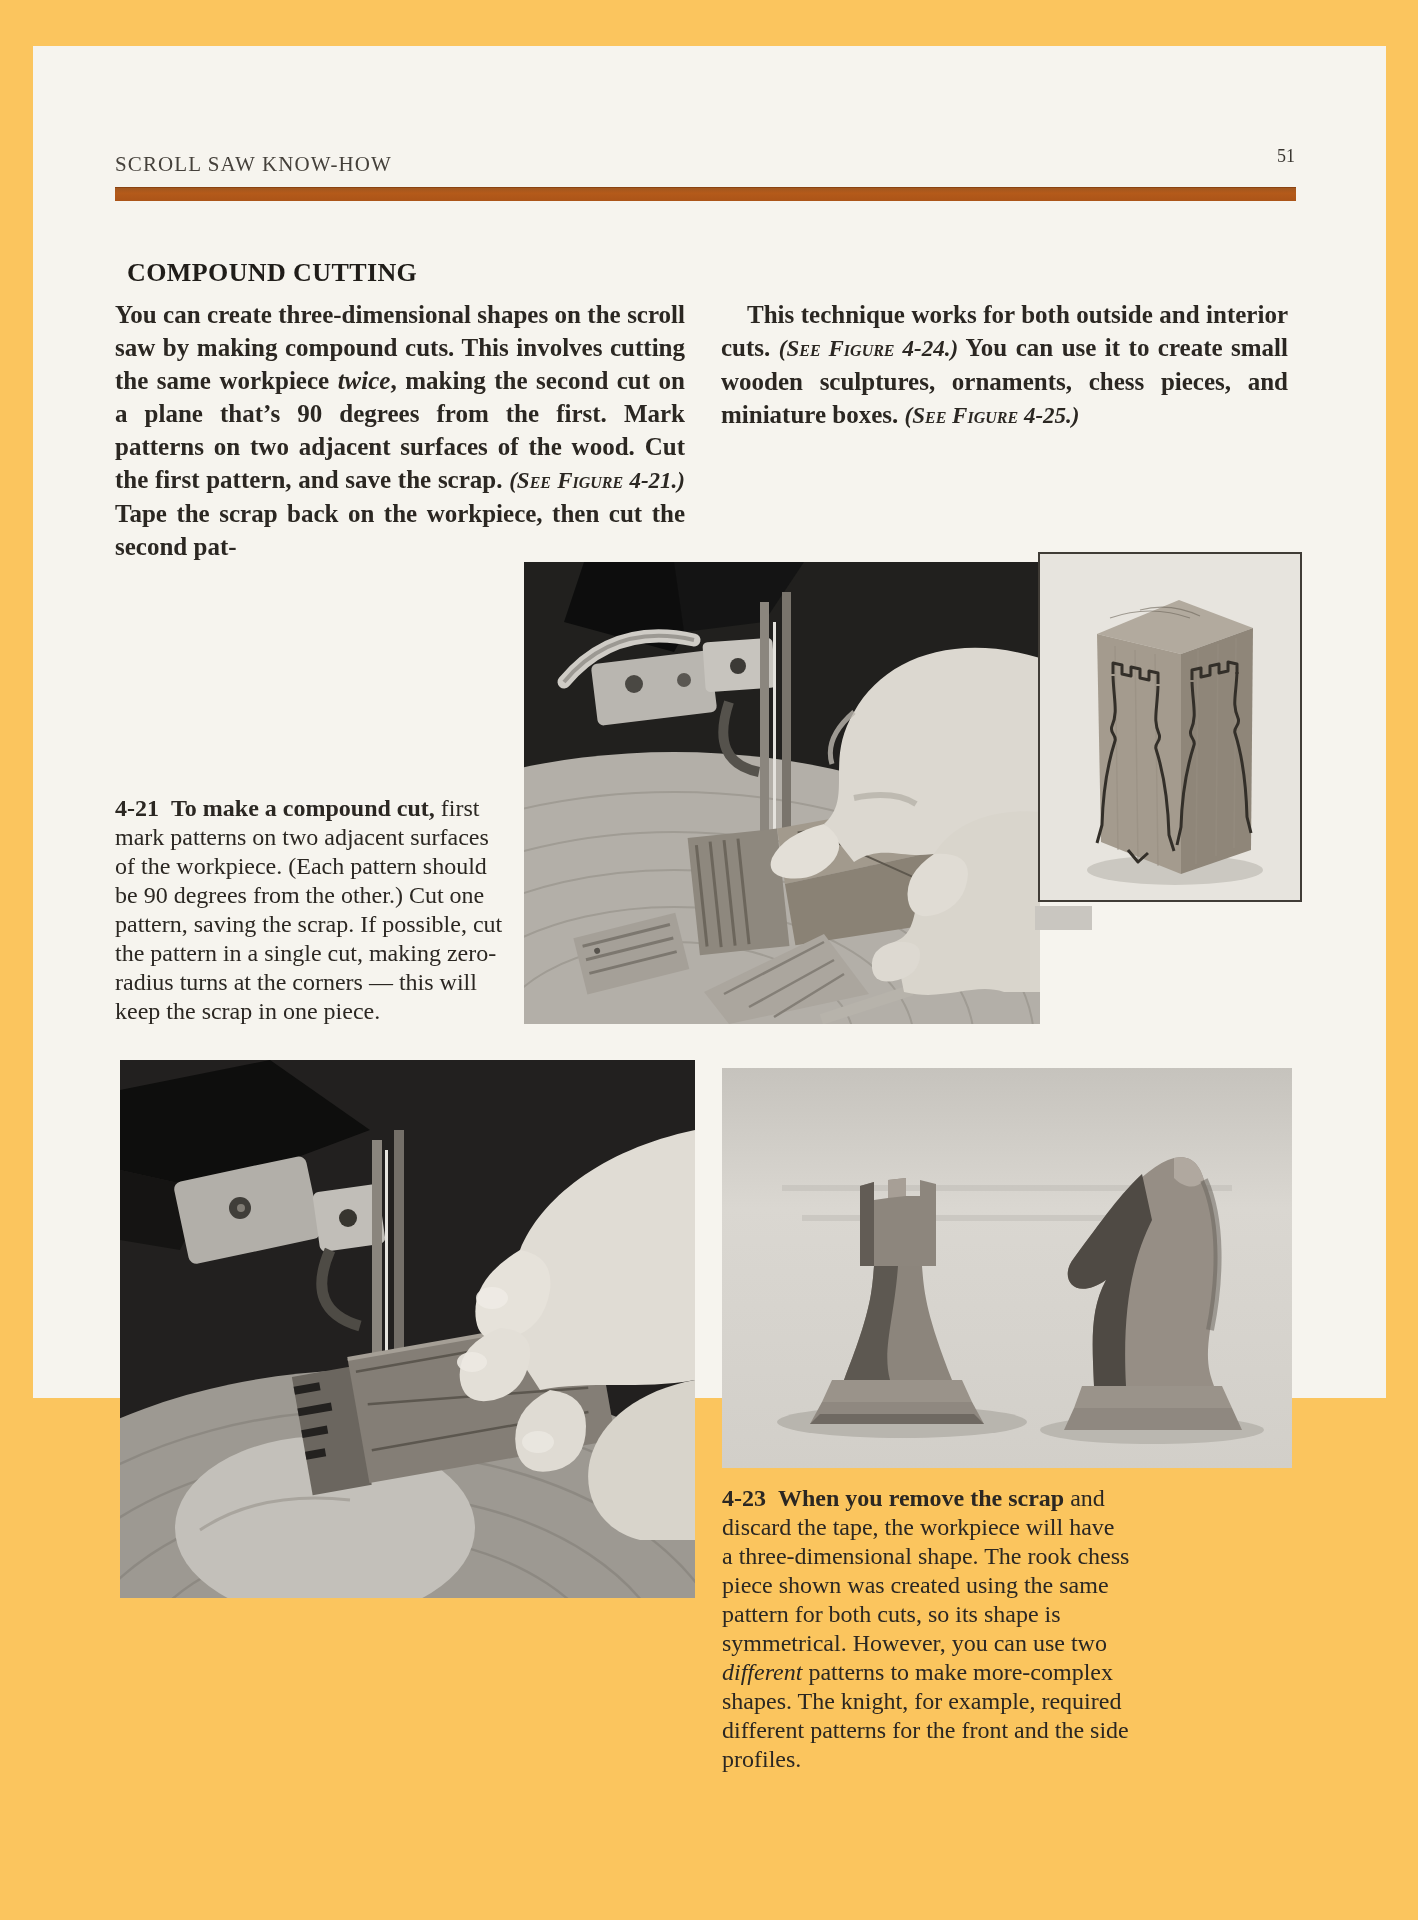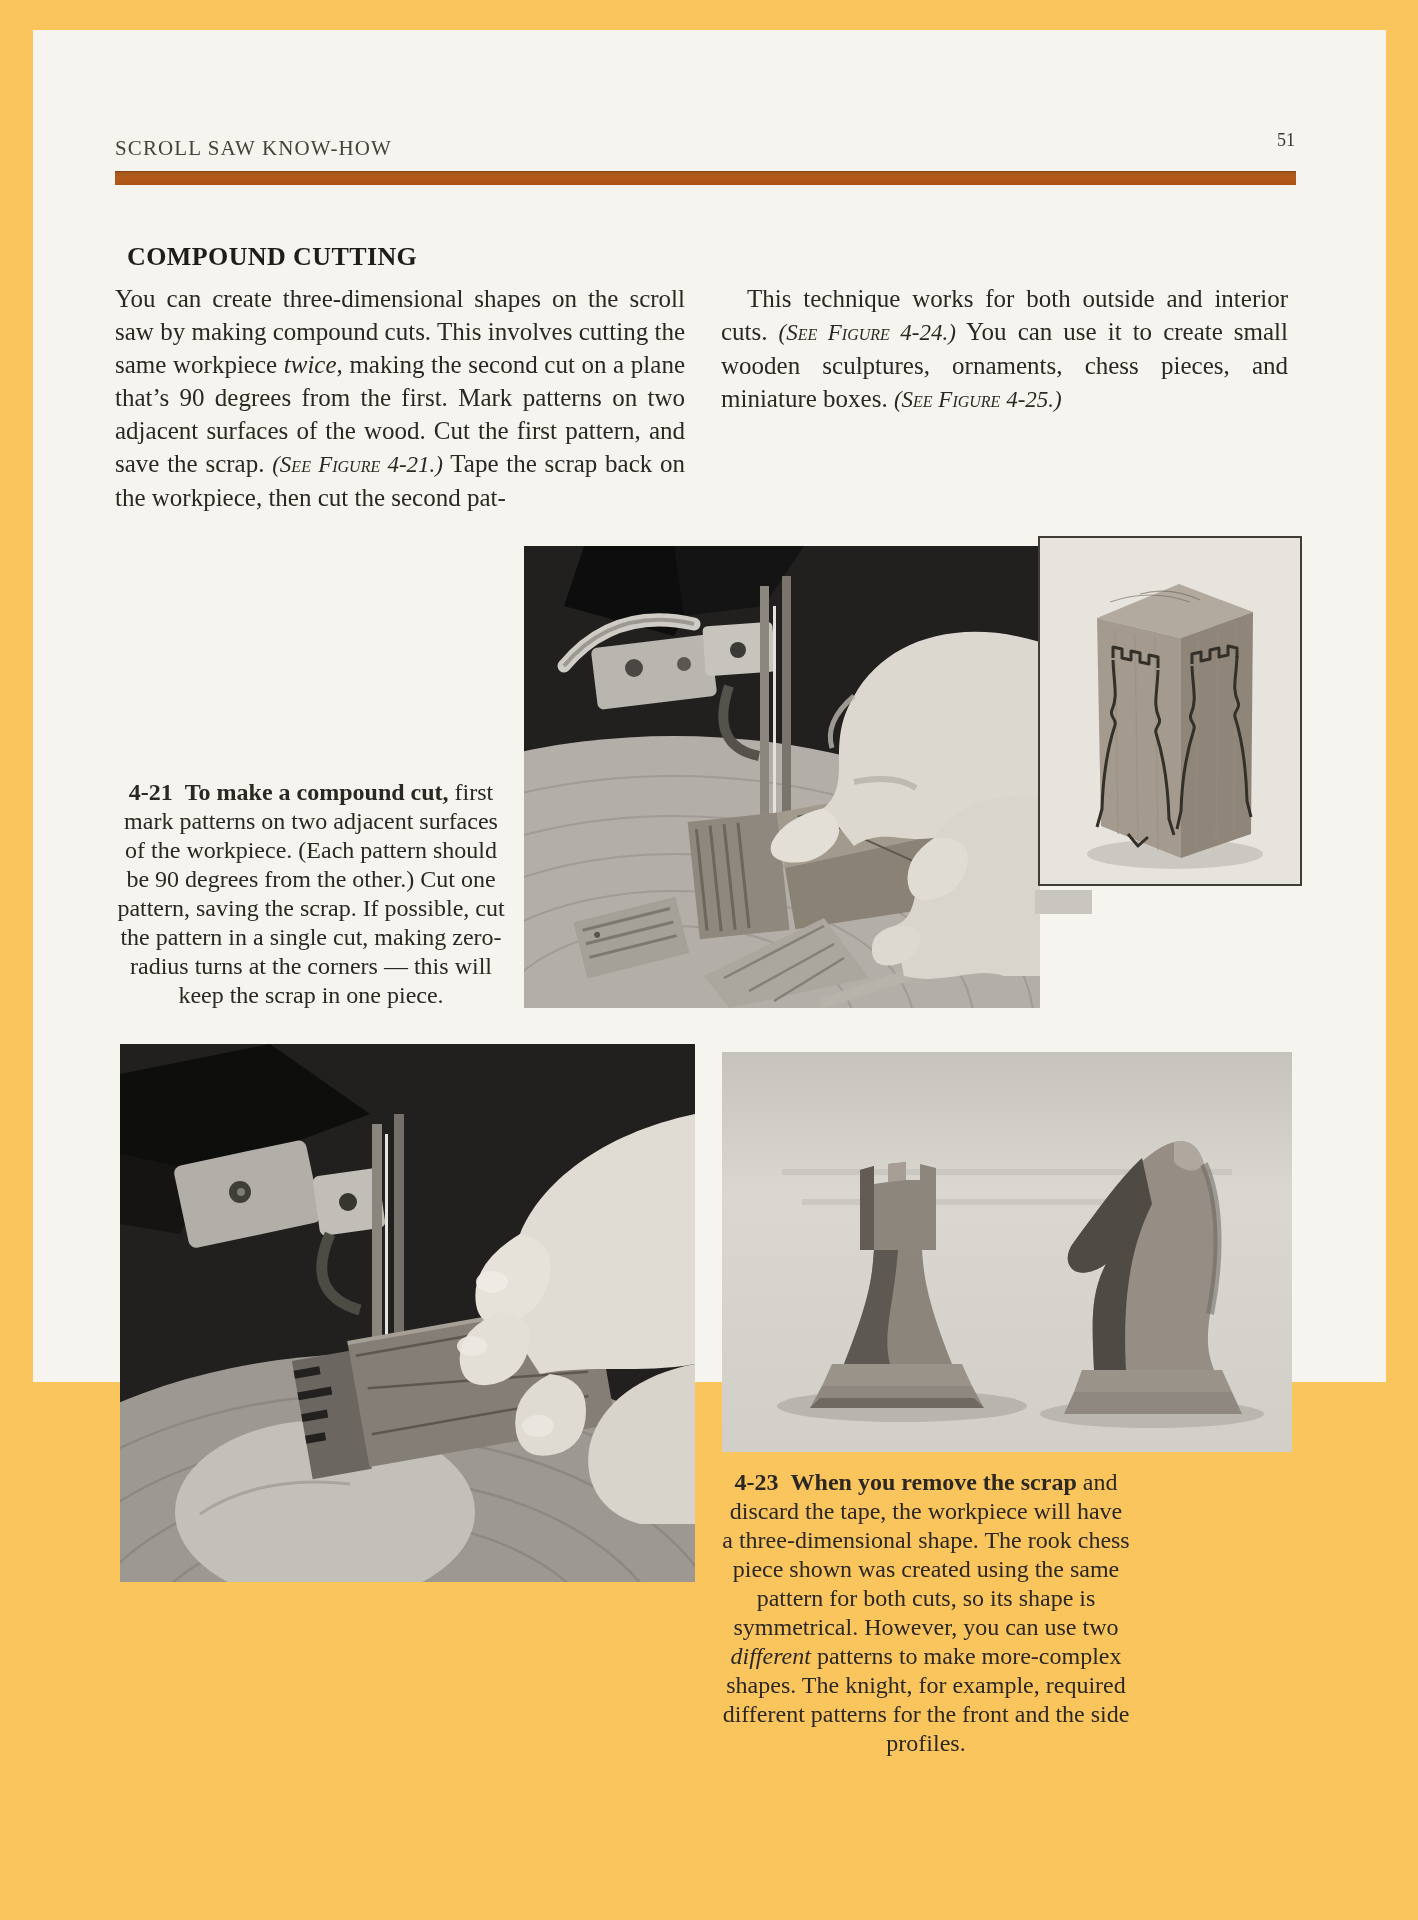--- a/index.html
+++ b/index.html
@@ -2,37 +2,37 @@
 <html style="--border: #fbc55e; --page: #f6f4ee; --rule: #b45a1a; --text: #2b2722; --heading: #201d19; --running: #45413b;"><head>
 <meta charset="utf-8">
 <style>
   :root{
     --border:#fbc55e; --page:#f6f4ee; --rule:#b45a1a; --rule-dark:#8a4312;
     --text:#2b2722; --heading:#201d19; --running:#45413b;
   }
   html,body{margin:0;padding:0;}
   body{width:1418px;height:1920px;background:var(--border);position:relative;
        font-family:"Liberation Serif", serif;-webkit-font-smoothing:antialiased;}
-  .page{position:absolute;left:33px;top:30px;width:1353px;height:1352px;background:var(--page);}
+  .page{position:absolute;left:33px;top:46px;width:1353px;height:1352px;background:var(--page);}
   .running-head{position:absolute;left:82px;top:106px;font-size:21px;letter-spacing:1.1px;
        color:var(--running);}
   .page-number{position:absolute;right:91px;top:100px;font-size:18px;color:#3a3631;}
   .rule{position:absolute;left:82px;top:141px;width:1181px;height:13px;
        background:linear-gradient(#a2571f,var(--rule) 40%,#ab5418);border-top:1px solid var(--rule-dark);}
   .section-heading{position:absolute;left:82px;top:200px;margin:12px;font-size:26px;font-weight:bold;
        letter-spacing:.4px;color:var(--heading);}
   .col{position:absolute;top:252px;font-size:25px;line-height:33px;color:var(--text);text-align:justify;}
   .col-left{left:82px;width:570px;}
   .col-right{left:688px;width:567px;}
-  .col p{margin:0;}
+  .col p{margin:0;font-weight:bold;}
   .col p.indent{text-indent:26px;}
   .seg-i{font-style:italic;}
   .seg-b{font-weight:bold;}
   .seg-f{font-style:italic;font-variant:small-caps;font-size:23px;}
-  .caption{position:absolute;font-size:24px;line-height:29px;color:var(--text);text-align:center;}
+  .caption{position:absolute;font-size:24px;line-height:29px;color:var(--text);text-align:left;}
   .caption-421{left:82px;top:748px;width:392px;}
   .caption-422{left:87px;top:1568px;width:386px;}
   .caption-423{left:689px;top:1438px;width:408px;}
   .photo{position:absolute;overflow:hidden;background:#222;}
   .photo svg{display:block;width:100%;height:100%;}
   .photo-421{left:491px;top:516px;width:516px;height:462px;}
   .photo-422{left:87px;top:1014px;width:575px;height:538px;}
   .photo-423{left:689px;top:1022px;width:570px;height:400px;background:#d6d3cd;}
   .inset-421{position:absolute;left:1005px;top:506px;width:260px;height:346px;
        border:2px solid #403c36;background:#e7e4de;overflow:hidden;}

